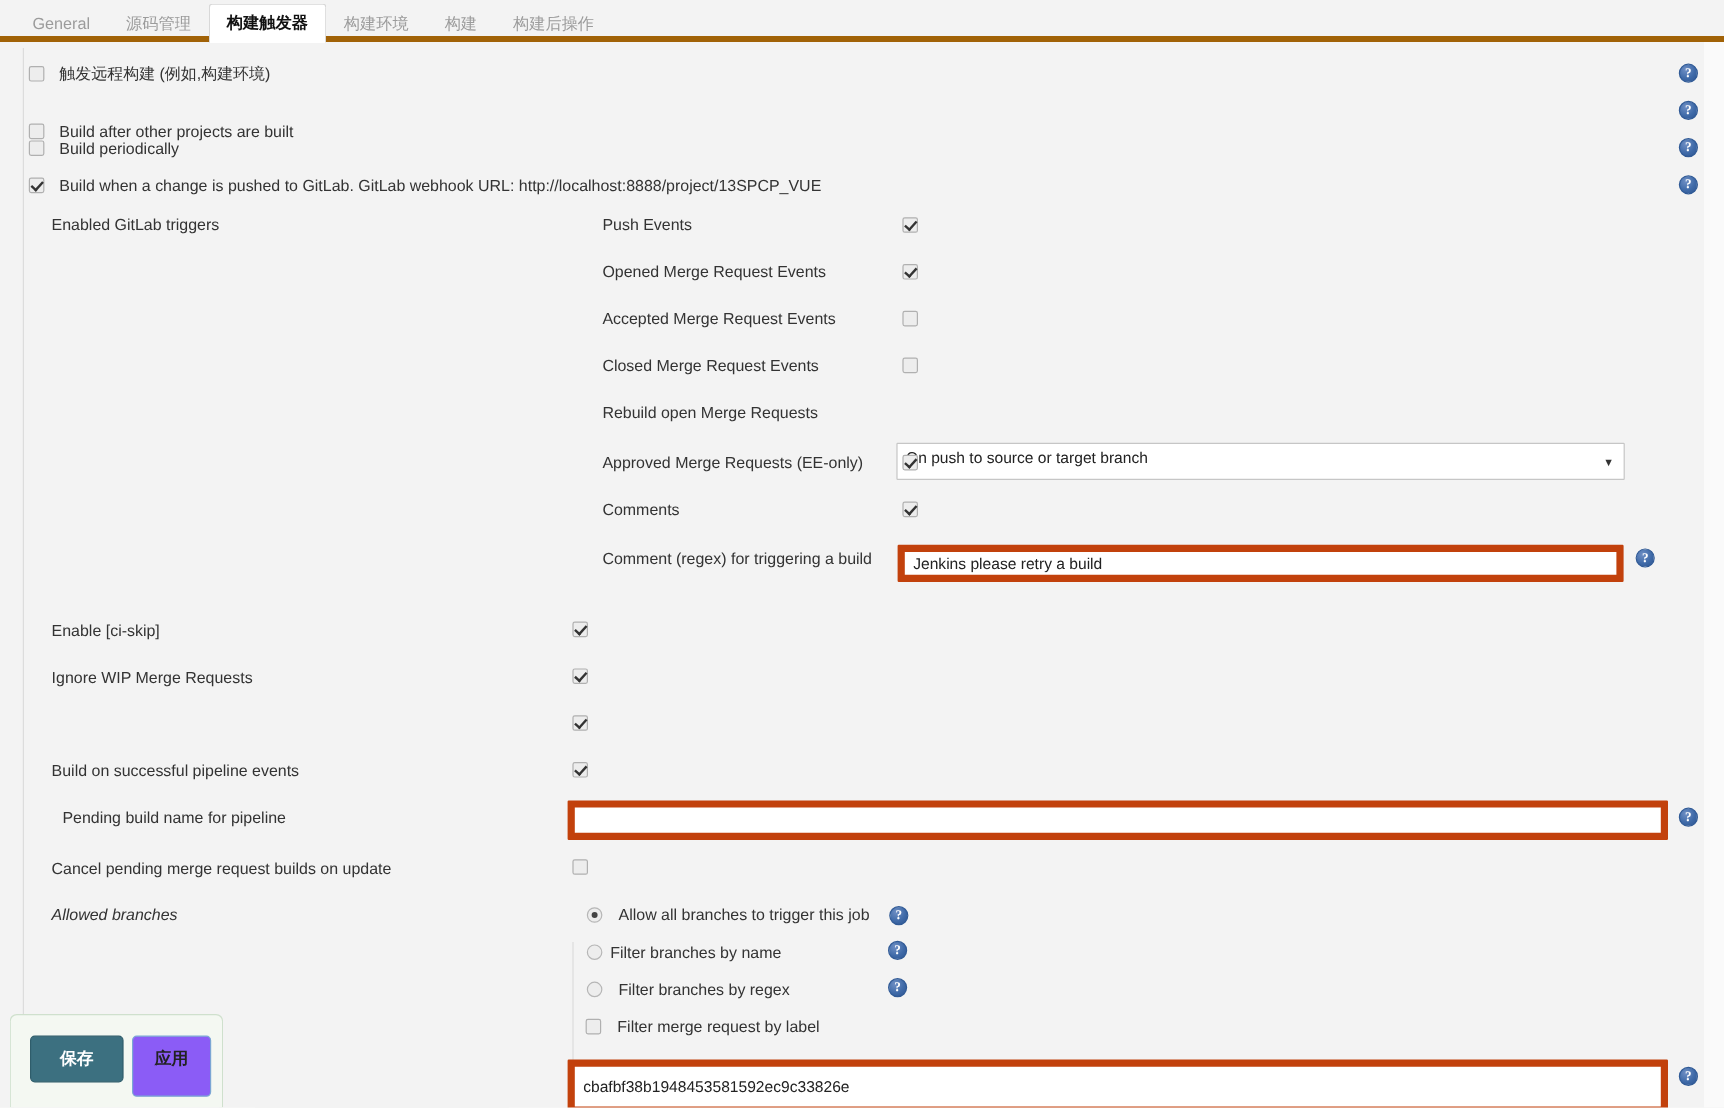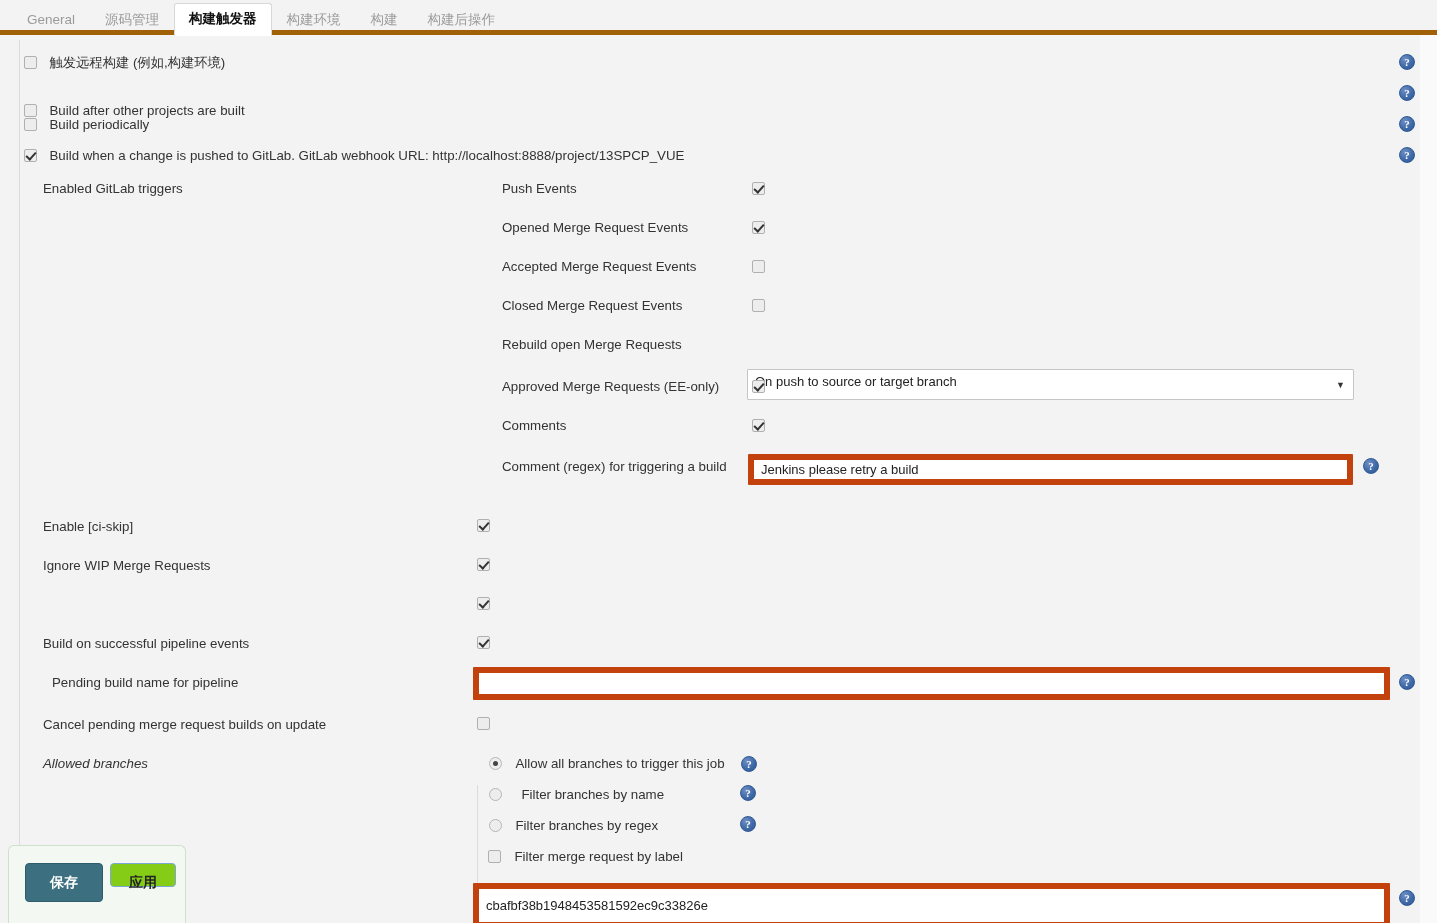--- a/index.html
+++ b/index.html
@@ -198,22 +198,22 @@
   .btn-save {
     left: 16px; top: 17px;
     width: 78px; height: 39px;
     background: #3c7080;
     color: #ffffff;
     border: 1px solid #2f5d6b;
     line-height: 37px;
   }
   .btn-apply {
     left: 101px; top: 17px;
-    width: 66px; height: 24px;
-    background: #84cc16;
+    width: 66px; height: 51px;
+    background: #8b5cf6;
     color: #222;
     border: 1px solid #7ba7d4;
     line-height: 37px;
   }
   .ghost-ok {
     position: absolute;
     left: 92px; top: 876px;
     font-size: 15px;
     color: #cfcfcf;
     z-index: 15;
@@ -390,21 +390,21 @@
     <div class="branchrule"></div>
 
     <div class="row" style="left:489px; top:719px;">
       <span class="rb checked"></span>
       <span class="lbl" style="margin-left:9px;">Allow all branches to trigger this job</span>
       <span class="help" style="margin-left:12px;">?</span>
     </div>
 
     <div class="row" style="left:489px; top:750px;">
       <span class="rb"></span>
-      <span class="lbl" style="margin-left:15px;text-align:right;">Filter branches by name</span>
+      <span class="lbl" style="margin-left:2px;text-align:right;">Filter branches by name</span>
     </div>
     <div class="row" style="left:740px; top:748px;">
       <span class="help">?</span>
     </div>
 
     <div class="row" style="left:489px; top:781px;">
       <span class="rb"></span>
       <span class="lbl" style="margin-left:9px;">Filter branches by regex</span>
     </div>
     <div class="row" style="left:740px; top:779px;">

